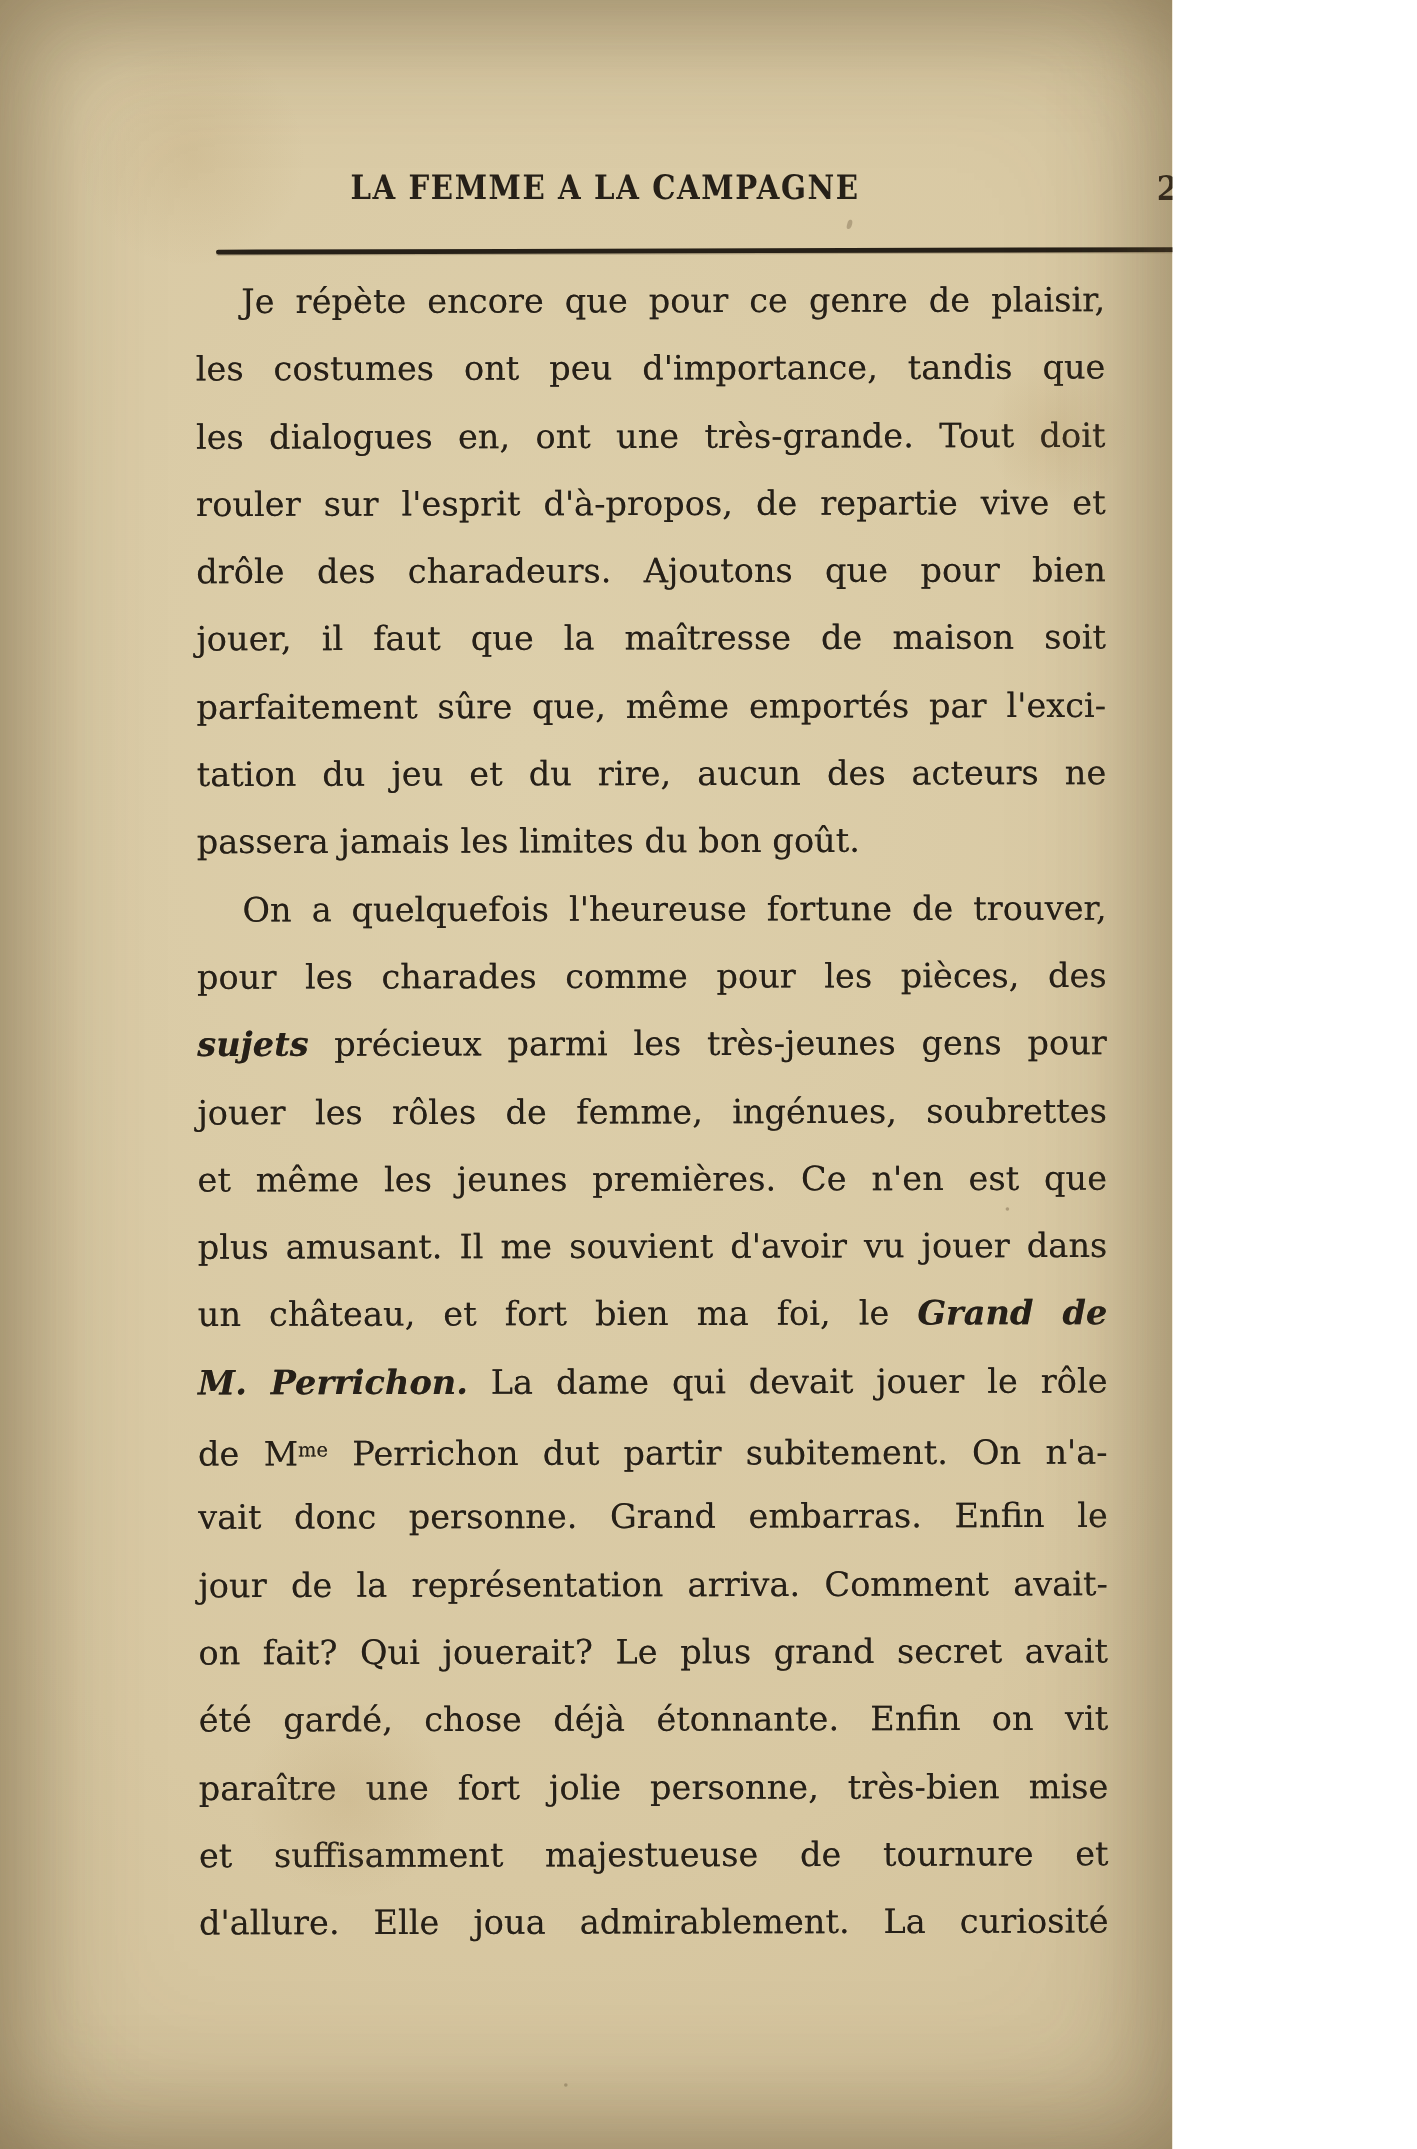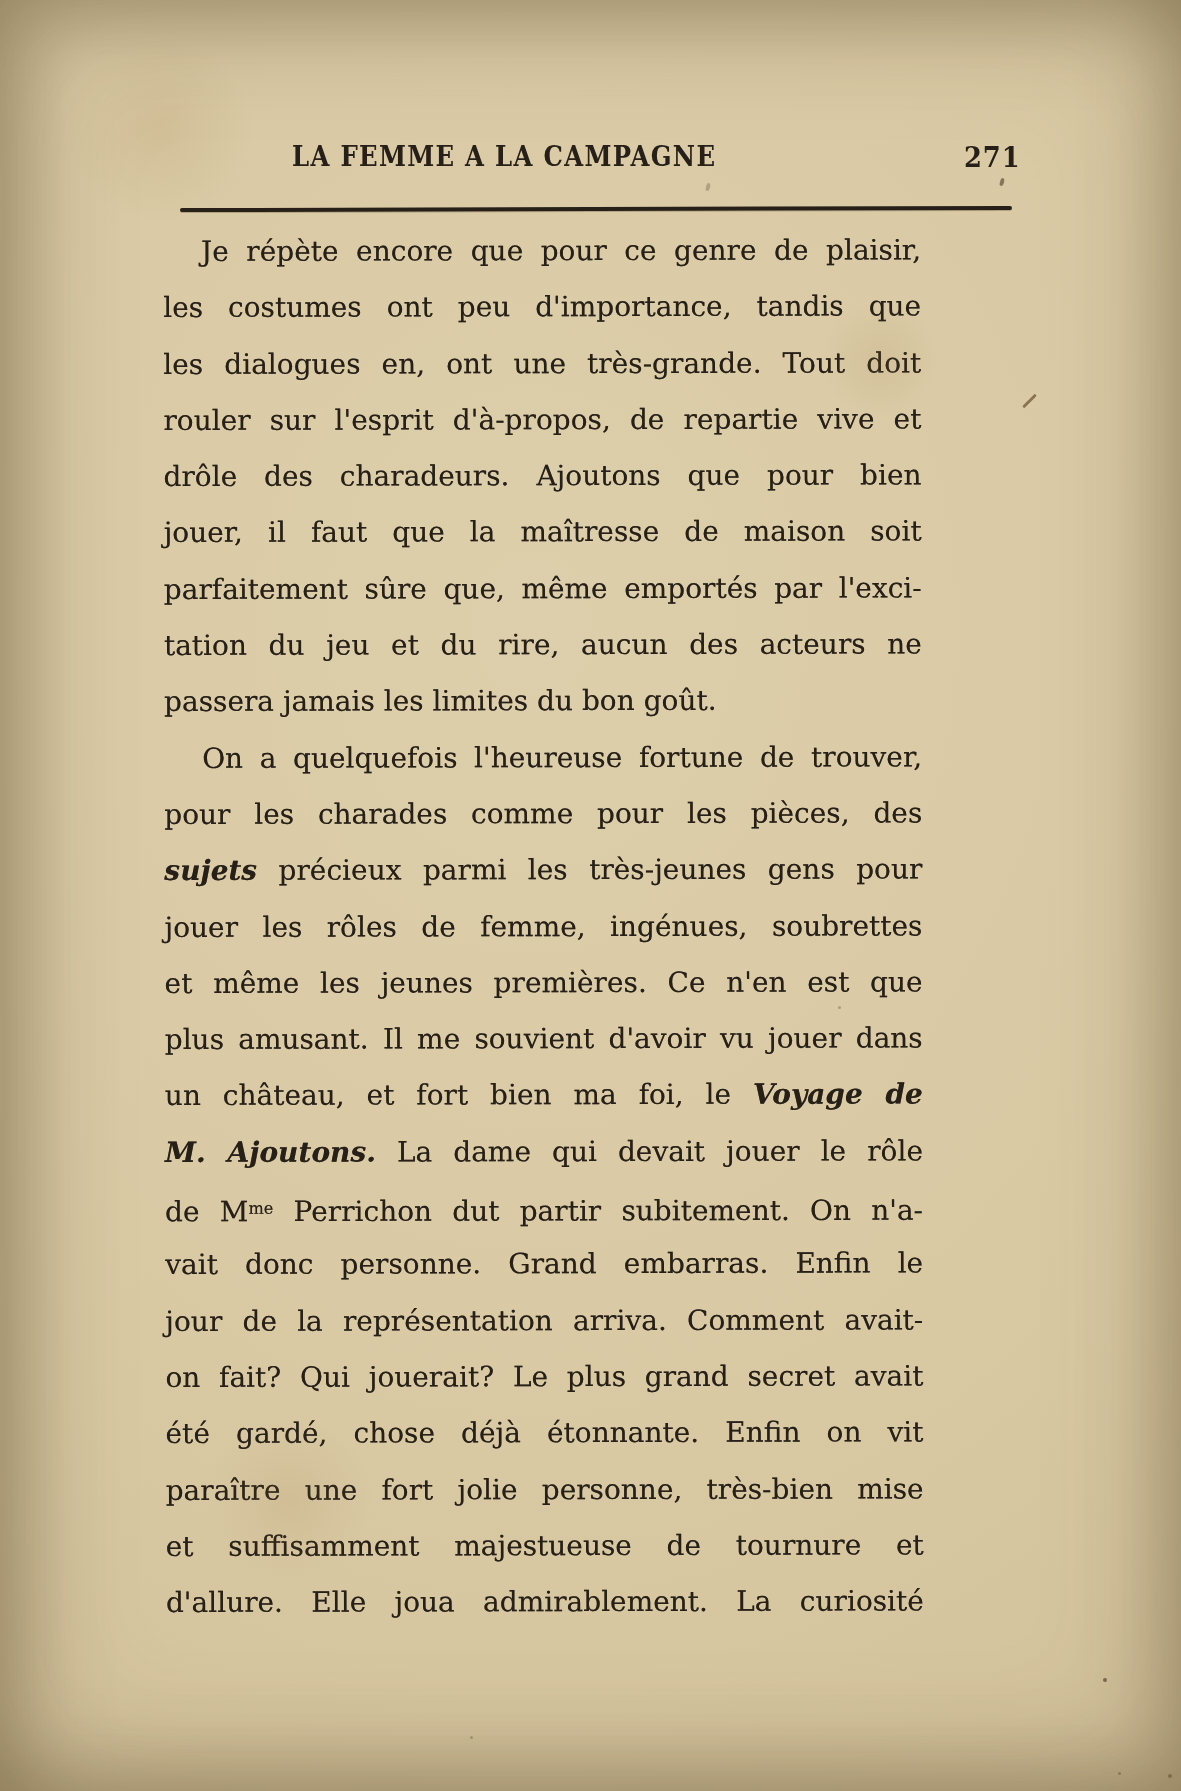--- a/index.html
+++ b/index.html
@@ -5,21 +5,21 @@
   :root{
     --paper:#d8c8a2;
     --ink:#262018;
   }
   html,body{margin:0;padding:0;}
   body{
     width:1181px;height:1791px;overflow:hidden;
     font-family:"DejaVu Serif","Liberation Serif",serif;
   }
   .scan-page{
-    position:relative;width:1181px;height:1791px;overflow:hidden;
+    position:relative;width:977px;height:1791px;overflow:hidden;
     color:var(--ink);
     background:
       radial-gradient(ellipse 135% 105% at 45% 35%,
         #ddcfab 0%, #d8c8a2 50%, #cfbe97 82%, #c2b087 100%);
   }
   
   .scan-page::after{
     content:"";position:absolute;inset:0;pointer-events:none;
     box-shadow:
       inset 28px 22px 80px rgba(95,75,45,.34),
@@ -85,22 +85,22 @@
       <div class="line"><span>jouer, il faut que la maîtresse de maison soit</span></div>
       <div class="line"><span>parfaitement sûre que, même emportés par l'exci-</span></div>
       <div class="line"><span>tation du jeu et du rire, aucun des acteurs ne</span></div>
       <div class="line no-just"><span>passera jamais les limites du bon goût.</span></div>
       <div class="line indent"><span>On a quelquefois l'heureuse fortune de trouver,</span></div>
       <div class="line"><span>pour les charades comme pour les pièces, des</span></div>
       <div class="line"><em>sujets</em><span> précieux parmi les très-jeunes gens pour</span></div>
       <div class="line"><span>jouer les rôles de femme, ingénues, soubrettes</span></div>
       <div class="line"><span>et même les jeunes premières. Ce n'en est que</span></div>
       <div class="line"><span>plus amusant. Il me souvient d'avoir vu jouer dans</span></div>
-      <div class="line"><span>un château, et fort bien ma foi, le </span><em>Voyage de</em></div>
-      <div class="line"><em>M. Ajoutons.</em><span> La dame qui devait jouer le rôle</span></div>
+      <div class="line"><span>un château, et fort bien ma foi, le </span><em>Grand de</em></div>
+      <div class="line"><em>M. Perrichon.</em><span> La dame qui devait jouer le rôle</span></div>
       <div class="line"><span>de M</span><sup>me</sup><span> Perrichon dut partir subitement. On n'a-</span></div>
       <div class="line"><span>vait donc personne. Grand embarras. Enfin le</span></div>
       <div class="line"><span>jour de la représentation arriva. Comment avait-</span></div>
       <div class="line"><span>on fait? Qui jouerait? Le plus grand secret avait</span></div>
       <div class="line"><span>été gardé, chose déjà étonnante. Enfin on vit</span></div>
       <div class="line"><span>paraître une fort jolie personne, très-bien mise</span></div>
       <div class="line"><span>et suffisamment majestueuse de tournure et</span></div>
       <div class="line"><span>d'allure. Elle joua admirablement. La curiosité</span></div>
     </div>
 

